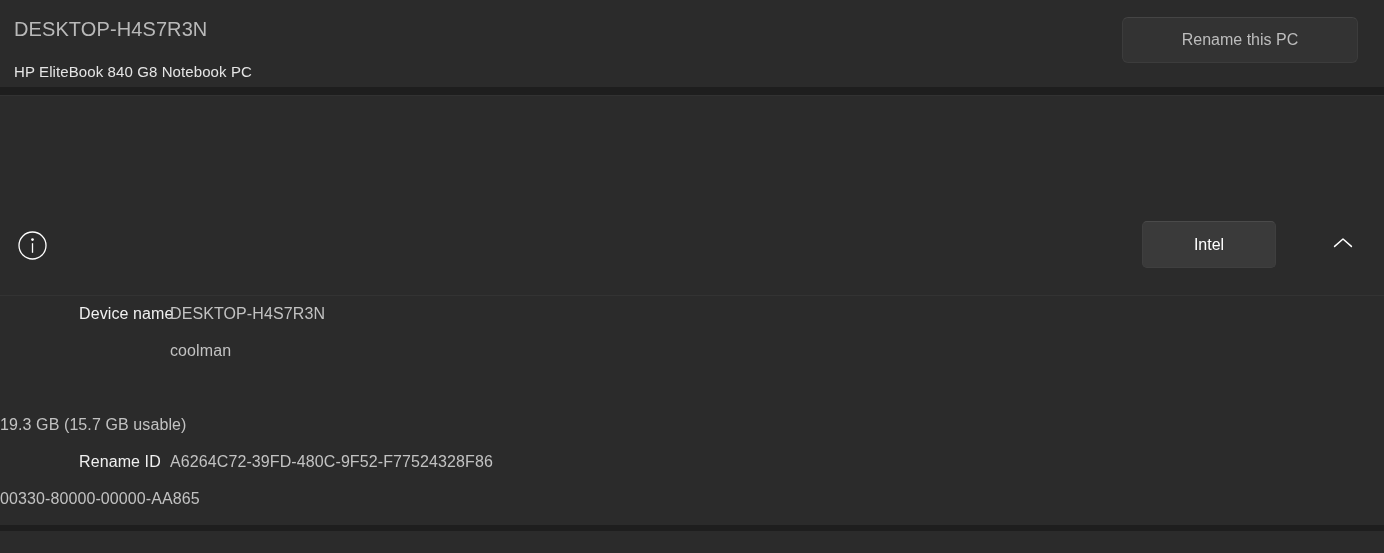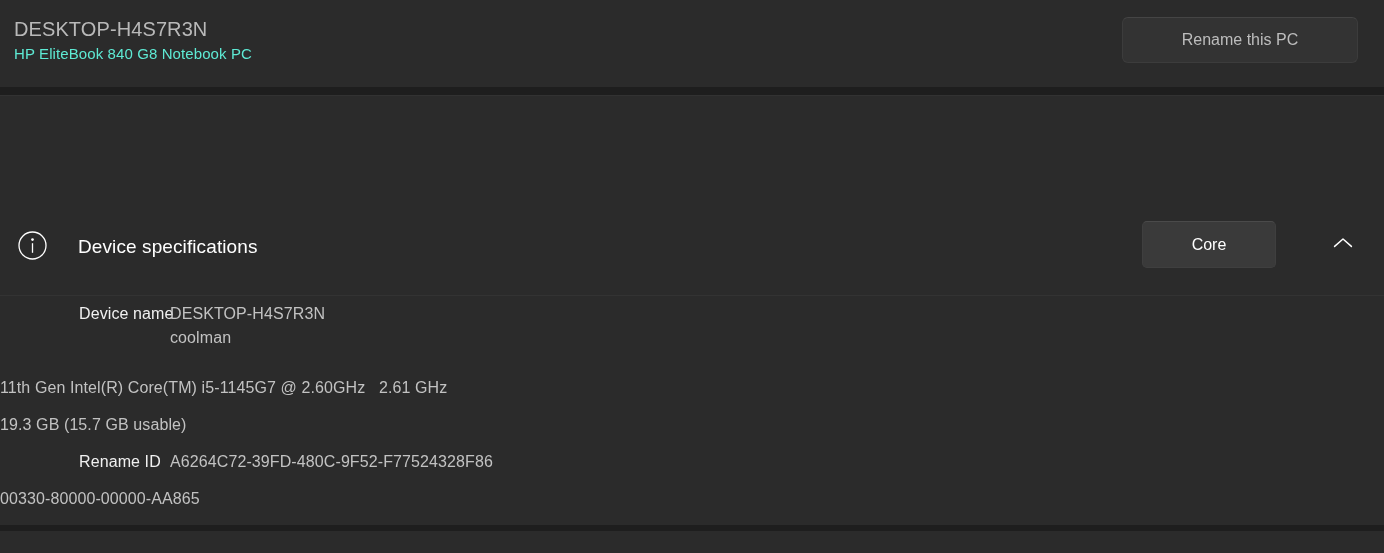--- a/index.html
+++ b/index.html
@@ -41,24 +41,24 @@
   .pc-name {
     font-size: 20px;
     line-height: 26px;
     color: #b9b9b9;
     letter-spacing: 0.1px;
     white-space: nowrap;
   }
   .pc-model {
     font-size: 15px;
     line-height: 22px;
-    color: #5eead4;
+    color: #e5e5e5;
     letter-spacing: 0.1px;
     white-space: nowrap;
-    margin-top: 1px;
+    margin-top: 19px;
   }
 
   .rename-btn {
     position: absolute;
     right: 26px;
     top: 17px;
     width: 236px;
     height: 46px;
     border-radius: 6px;
     background: #333333;
@@ -195,20 +195,21 @@
     padding-left: 0;
   }
   .spec-value {
     font-size: 16px;
     line-height: 24px;
     color: #c2c2c2;
     letter-spacing: 0.1px;
     white-space: pre;
   }
   .spec-value + .spec-value {
+    margin-top: 13px;
   }
   .spec-row.device-name {
     min-height: 74px;
   }
 
   
   .band-bottom {
     position: absolute;
     left: 0;
     top: 525px;
@@ -244,23 +245,22 @@
   <div class="card">
 
     <span class="info-icon">
       <svg width="31" height="31" viewBox="0 0 31 31" xmlns="http://www.w3.org/2000/svg">
         <circle cx="15.5" cy="15.5" r="13.5" fill="none" stroke="#ffffff" stroke-width="1.3"></circle>
         <circle cx="15.5" cy="9.6" r="1.35" fill="#ffffff"></circle>
         <rect x="14.85" y="13.2" width="1.3" height="9.6" fill="#ffffff"></rect>
       </svg>
     </span>
 
-    <div class="card-title">Device specifications</div>
-
-    <button class="copy-btn">Core</button>
+
+    <button class="copy-btn">Intel</button>
 
     <button class="chevron-btn">
       <span>
         <svg width="20" height="13" viewBox="0 0 20 13" xmlns="http://www.w3.org/2000/svg">
           <path d="M1.6 9.4 L10 2 L18.4 9.4" fill="none" stroke="#ffffff" stroke-width="1.5" stroke-linecap="round" stroke-linejoin="round"></path>
         </svg>
       </span>
     </button>
 
     <div class="card-divider"></div>
@@ -269,23 +269,20 @@
 
       <div class="spec-row device-name">
         <div class="spec-label">Device name</div>
         <div class="spec-values">
           <div class="spec-value">DESKTOP-H4S7R3N</div>
           <div class="spec-value">coolman</div>
         </div>
       </div>
 
       <div class="spec-row">
-        <div class="spec-values">
-          <div class="spec-value">11th Gen Intel(R) Core(TM) i5-1145G7 @ 2.60GHz   2.61 GHz</div>
-        </div>
       </div>
 
       <div class="spec-row">
         <div class="spec-values">
           <div class="spec-value">19.3 GB (15.7 GB usable)</div>
         </div>
       </div>
 
       <div class="spec-row">
         <div class="spec-label">Rename ID</div>

